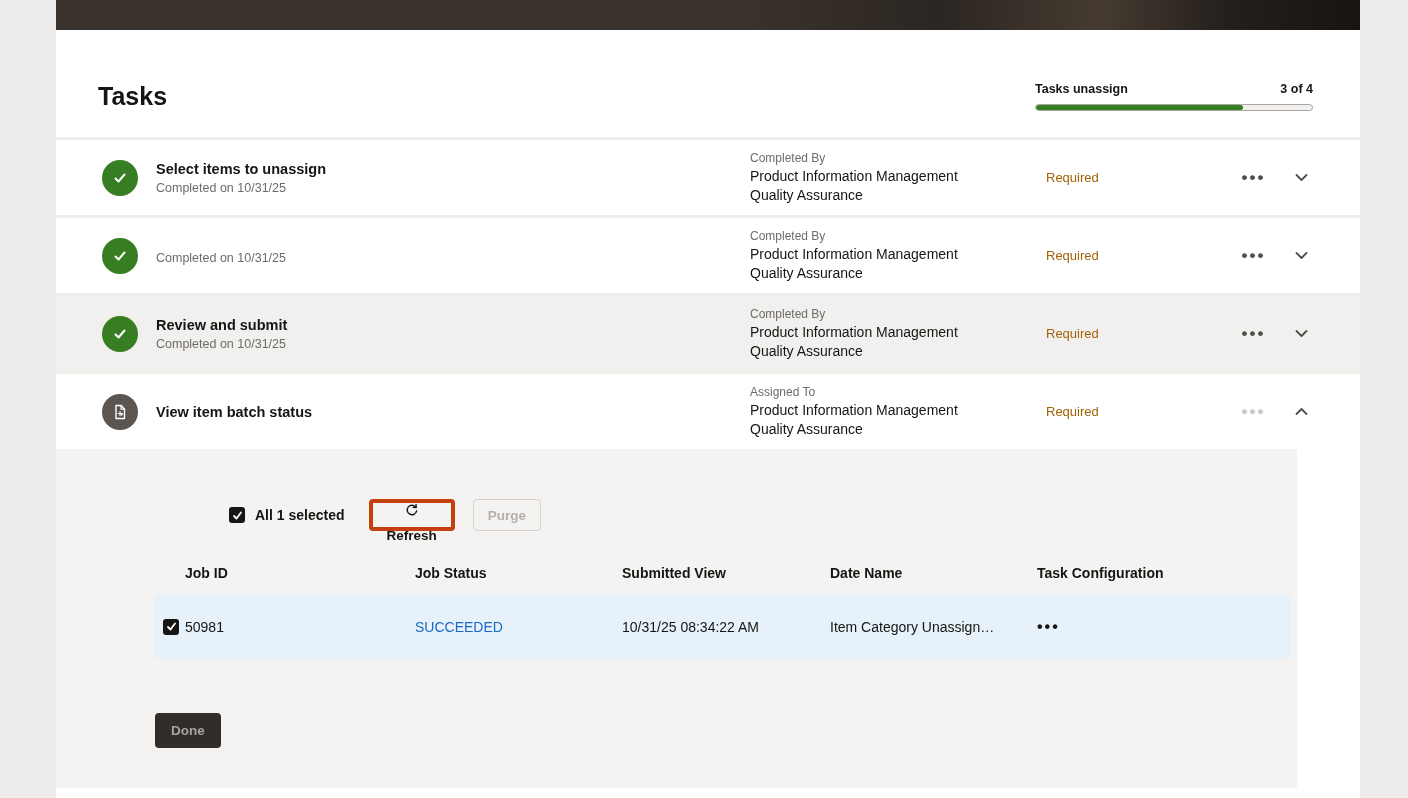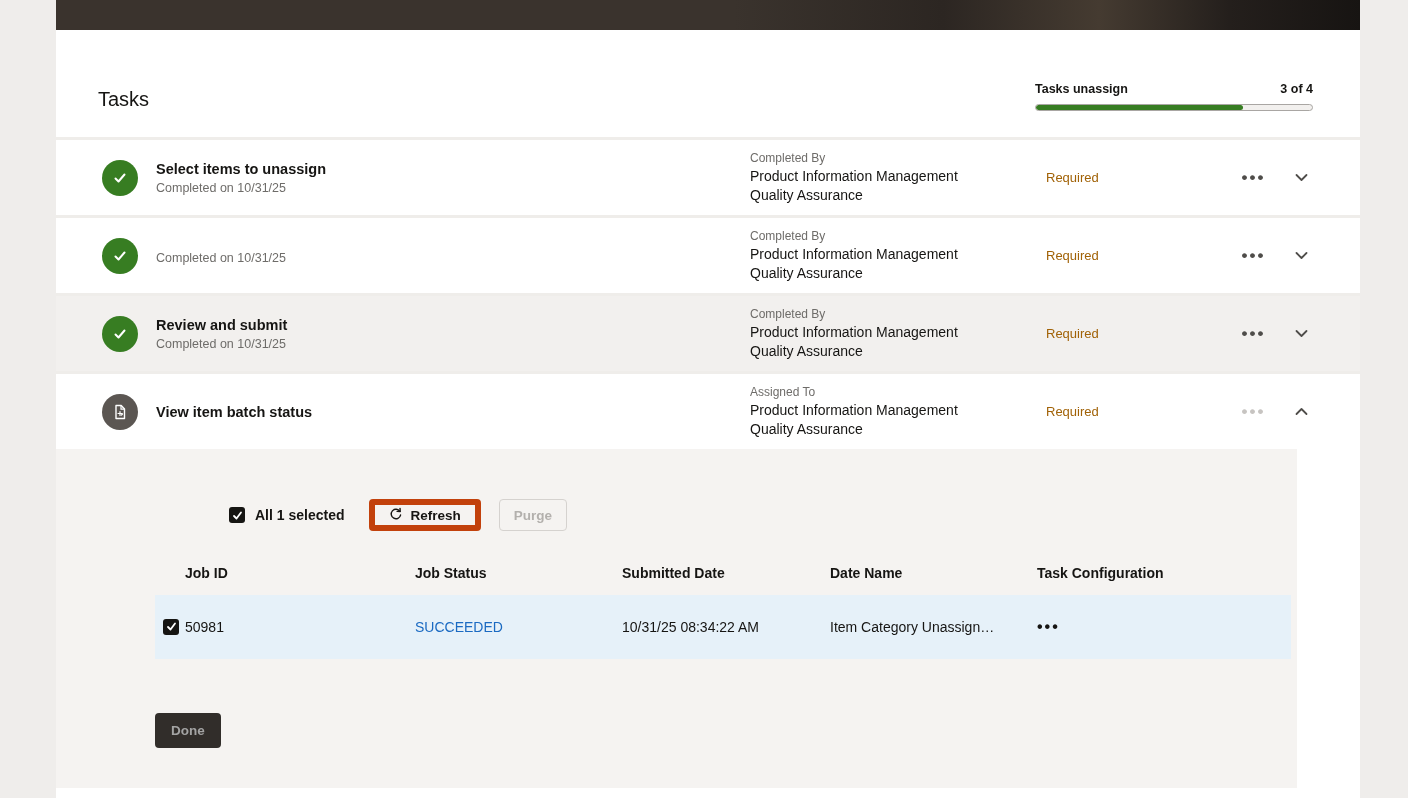--- a/index.html
+++ b/index.html
@@ -21,21 +21,21 @@
   .topbar {
     height: 30px;
     background: linear-gradient(90deg, #3a332d 0%, #3a332d 52%, #2c2622 68%, #453b31 80%, #241f1c 90%, #171412 100%);
   }
   .page-header {
     display: flex;
     justify-content: space-between;
     align-items: flex-end;
     padding: 52px 47px 26px 42px;
   }
-  .page-title { font-size: 20px; font-weight: 400; }
+  .page-title { font-size: 25px; font-weight: 700; }
   .progress-block { width: 278px; }
   .progress-labels {
     display: flex;
     justify-content: space-between;
     align-items: baseline;
     font-size: 12.5px;
     margin-bottom: 8px;
   }
   .progress-label { font-weight: 600; }
   .progress-count { font-weight: 700; }
@@ -131,21 +131,21 @@
     align-items: center;
     gap: 8px;
     padding: 0 14px;
     border-radius: 4px;
     font-family: "Liberation Sans", sans-serif;
     font-size: 13.5px;
     font-weight: 600;
     background: transparent;
     cursor: pointer;
   }
-  .btn-refresh { margin-left: 24px; border: 6px solid #c2410c; color: #161513; }
+  .btn-refresh { margin-left: 24px; border: 4px solid #c2410c; color: #161513; flex-direction: column; }
   .btn-purge   { margin-left: 18px; border: 1px solid #d5d2cf; color: #b3b0ad; cursor: default; }
   .batch-table { margin-top: 24px; width: 1136px; font-size: 14px; }
   .table-header { display: flex; align-items: center; font-weight: 700; padding: 10px 0 14px; }
   .table-row {
     display: flex;
     align-items: center;
     min-height: 64px;
     background: #e6f1f9;
   }
   .c0 { width: 30px; flex: none; padding-left: 8px; }
@@ -312,21 +312,21 @@
         <button class="btn btn-purge">
           <span>Purge</span>
         </button>
       </div>
 
       <div class="batch-table">
         <div class="table-header">
           <div class="c0"></div>
           <div class="c1">Job ID</div>
           <div class="c2">Job Status</div>
-          <div class="c3">Submitted Date</div>
+          <div class="c3">Submitted View</div>
           <div class="c4">Date Name</div>
           <div class="c5">Task Configuration</div>
         </div>
         <div class="table-row">
           <div class="c0">
             <span class="checkbox">
               <svg width="11" height="11" viewBox="0 0 11 11">
                   <polyline points="2,6 4.5,8.5 9,2.5" fill="none" stroke="#fff" stroke-width="1.8" stroke-linecap="round" stroke-linejoin="round"></polyline>
                 </svg>
             </span>

